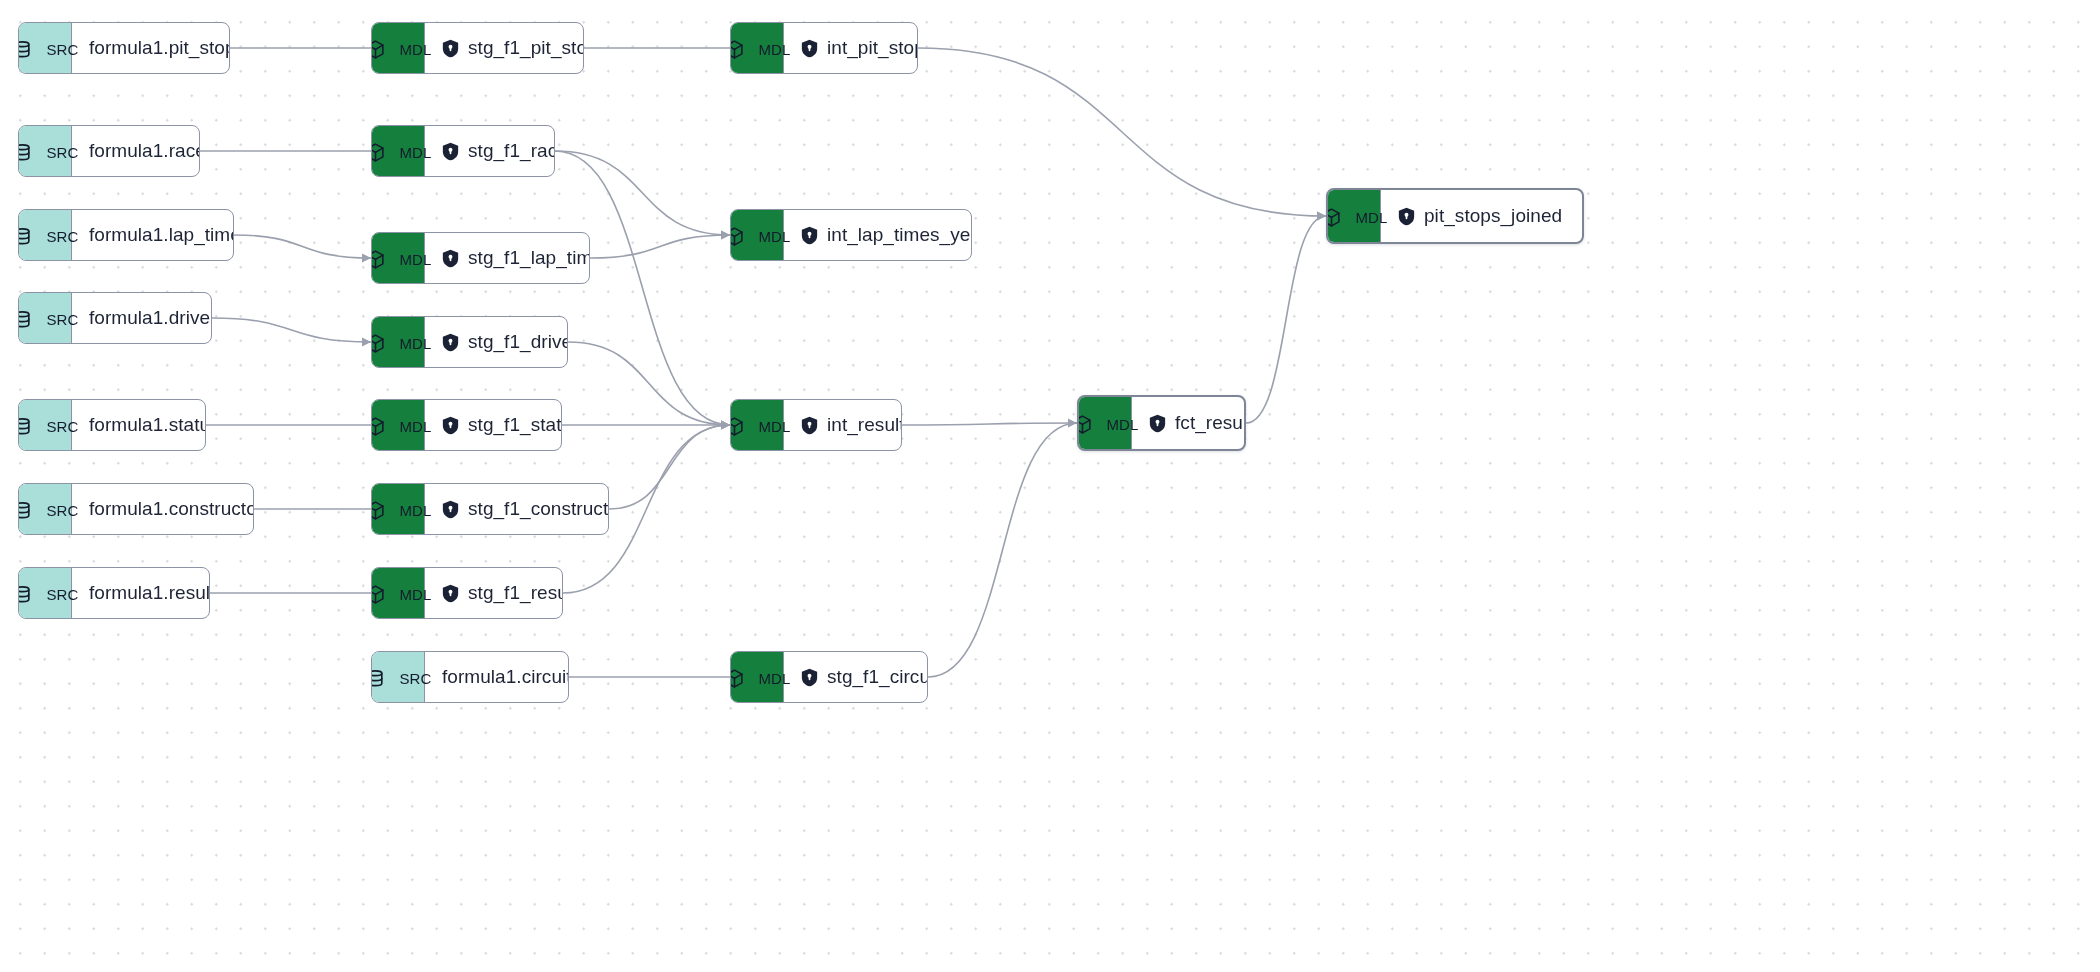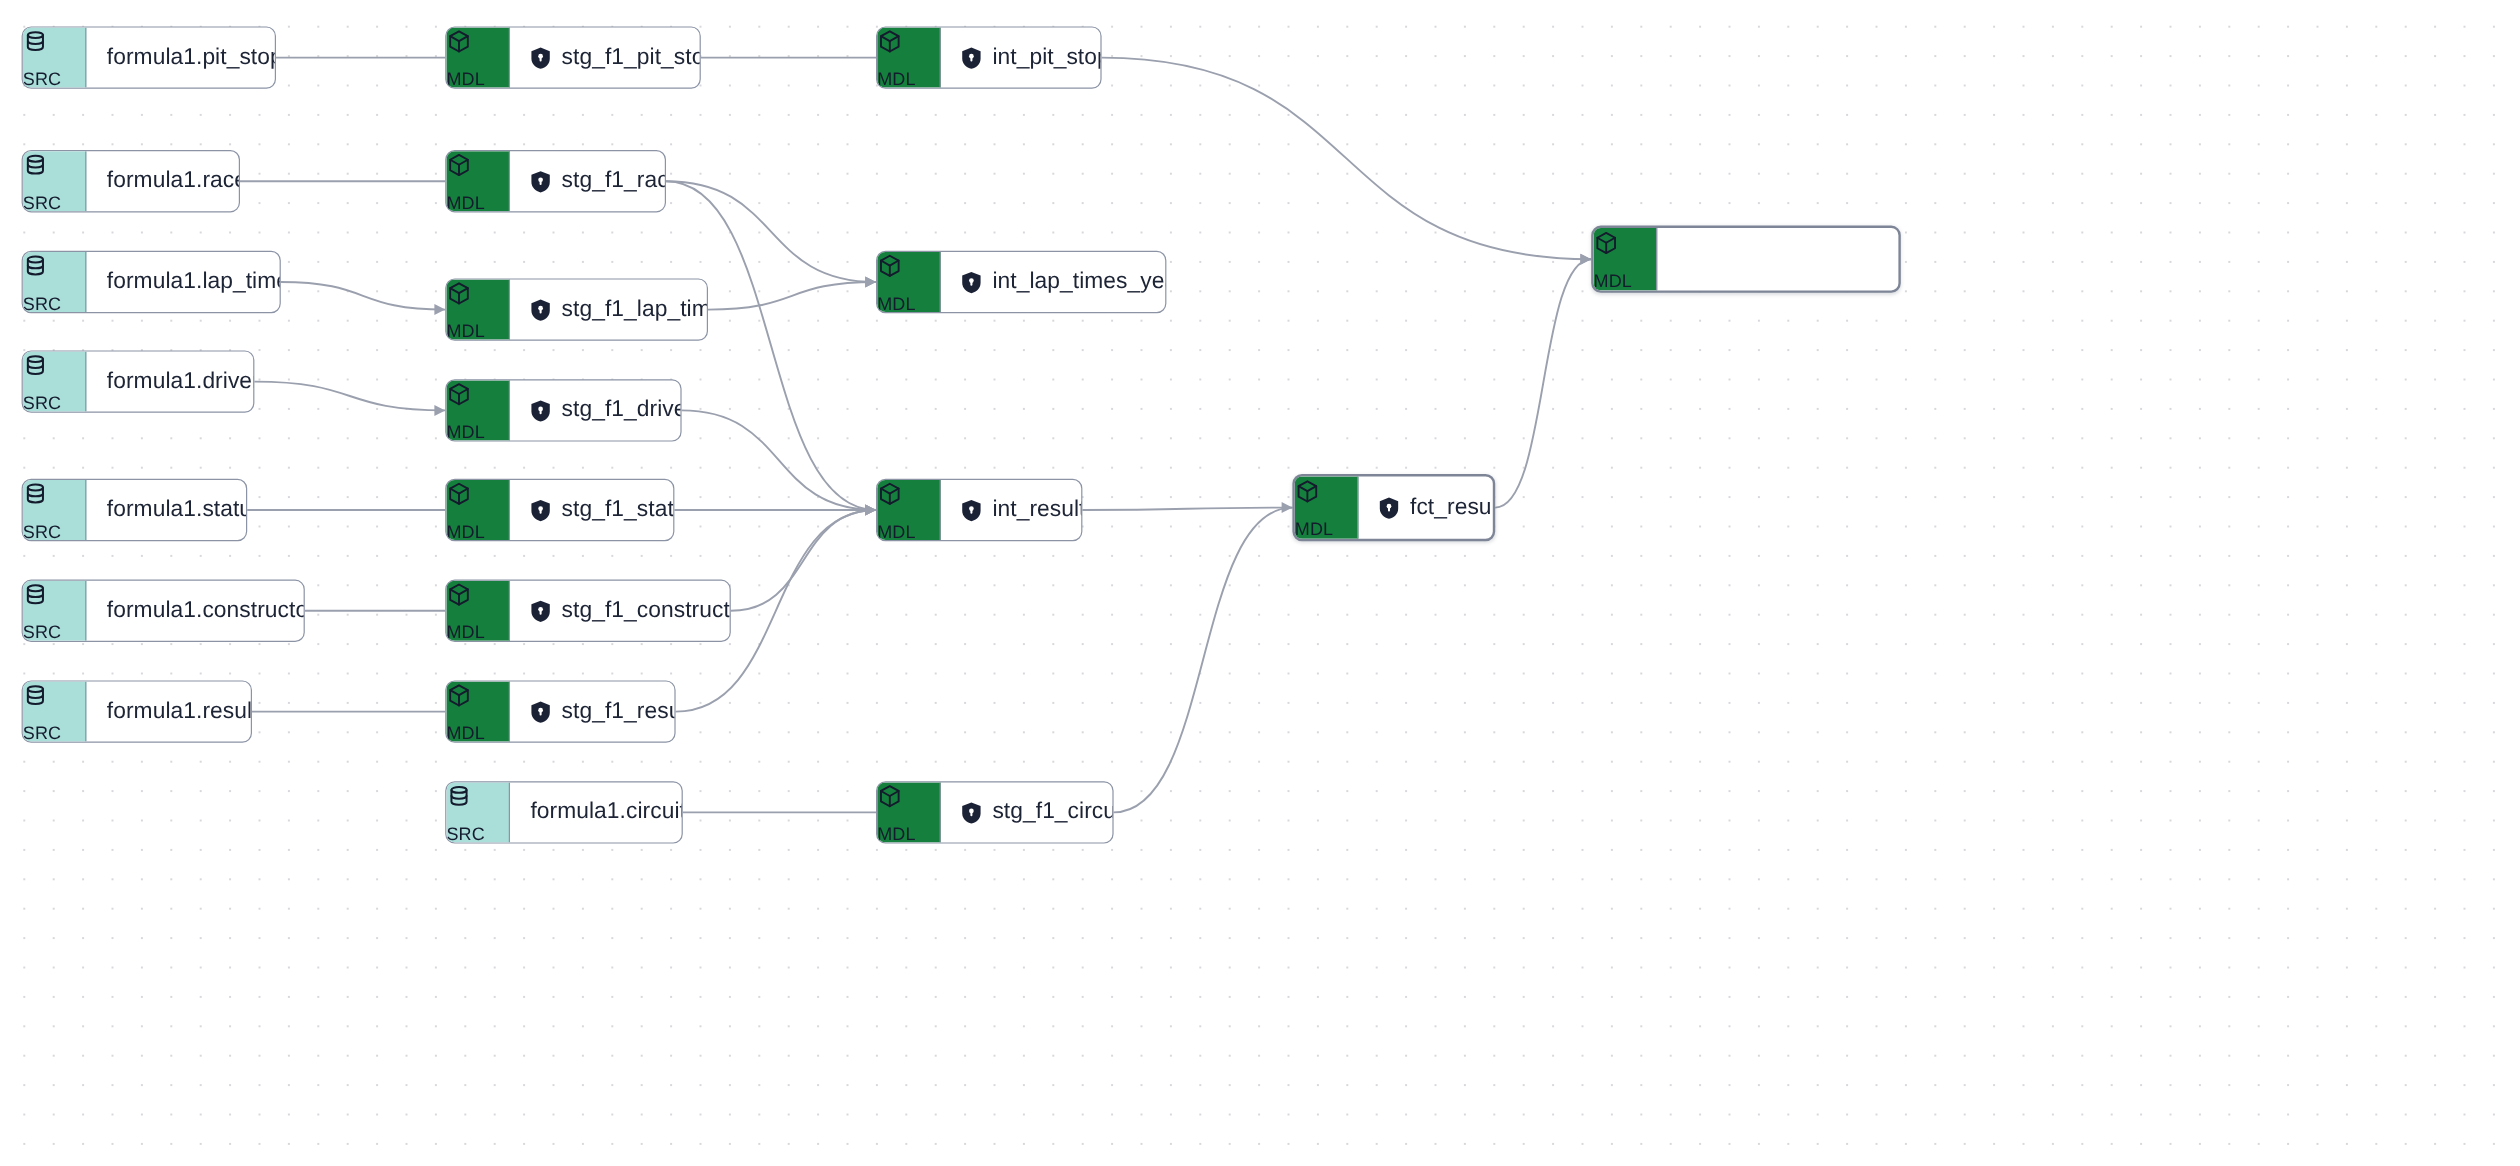--- a/index.html
+++ b/index.html
@@ -48,22 +48,22 @@
   }
   .node.selected {
     border-width: 2px;
     border-color: #7d8597;
     box-shadow: 0 1px 3px rgba(60,70,90,0.18);
   }
   .badge {
     width: 53px;
     flex: 0 0 53px;
     display: flex;
-    flex-direction: column;
-    align-items: flex-start;
+    flex-direction: row;
+    align-items: center;
     justify-content: center;
     gap: 14px;
     border-right: 1.4px solid #8b93a5;
     box-sizing: border-box;
     padding-top: 2px;
   }
   .badge.src { background: #a9ded9; }
   .badge.mdl { background: #15803d; }
   .badge svg { display: block; }
   .badge-text {
@@ -515,15 +515,25 @@
         <div class="badge mdl">
           <span>
             <svg width="21" height="21" viewBox="0 0 24 24" fill="none" stroke="#141b2d" stroke-width="1.8" stroke-linecap="round" stroke-linejoin="round">
               <path d="M12 2.4 20.4 7v10L12 21.6 3.6 17V7z"></path>
               <path d="M3.6 7 12 11.8 20.4 7"></path>
               <path d="M12 11.8v9.8"></path>
             </svg>
           </span>
           <span class="badge-text">MDL</span>
         </div>
+        <div class="node-body">
+          <span>
+            <svg class="shield-icon" width="17" height="19" viewBox="0 0 20 22">
+              <path d="M10 0.6 19 4.1v7.1c0 5.1-3.7 9-9 10.2C5 20.2 1 16.3 1 11.2V4.1z" fill="#1b2236"></path>
+              <circle cx="10" cy="9" r="2.3" fill="#ffffff"></circle>
+              <rect x="9" y="9.6" width="2" height="4.6" rx="1" fill="#ffffff"></rect>
+            </svg>
+          </span>
+          <span class="node-label">pit_stops_joined</span>
+        </div>
       </div>
     </div>
 </div>
 
 </body></html>

